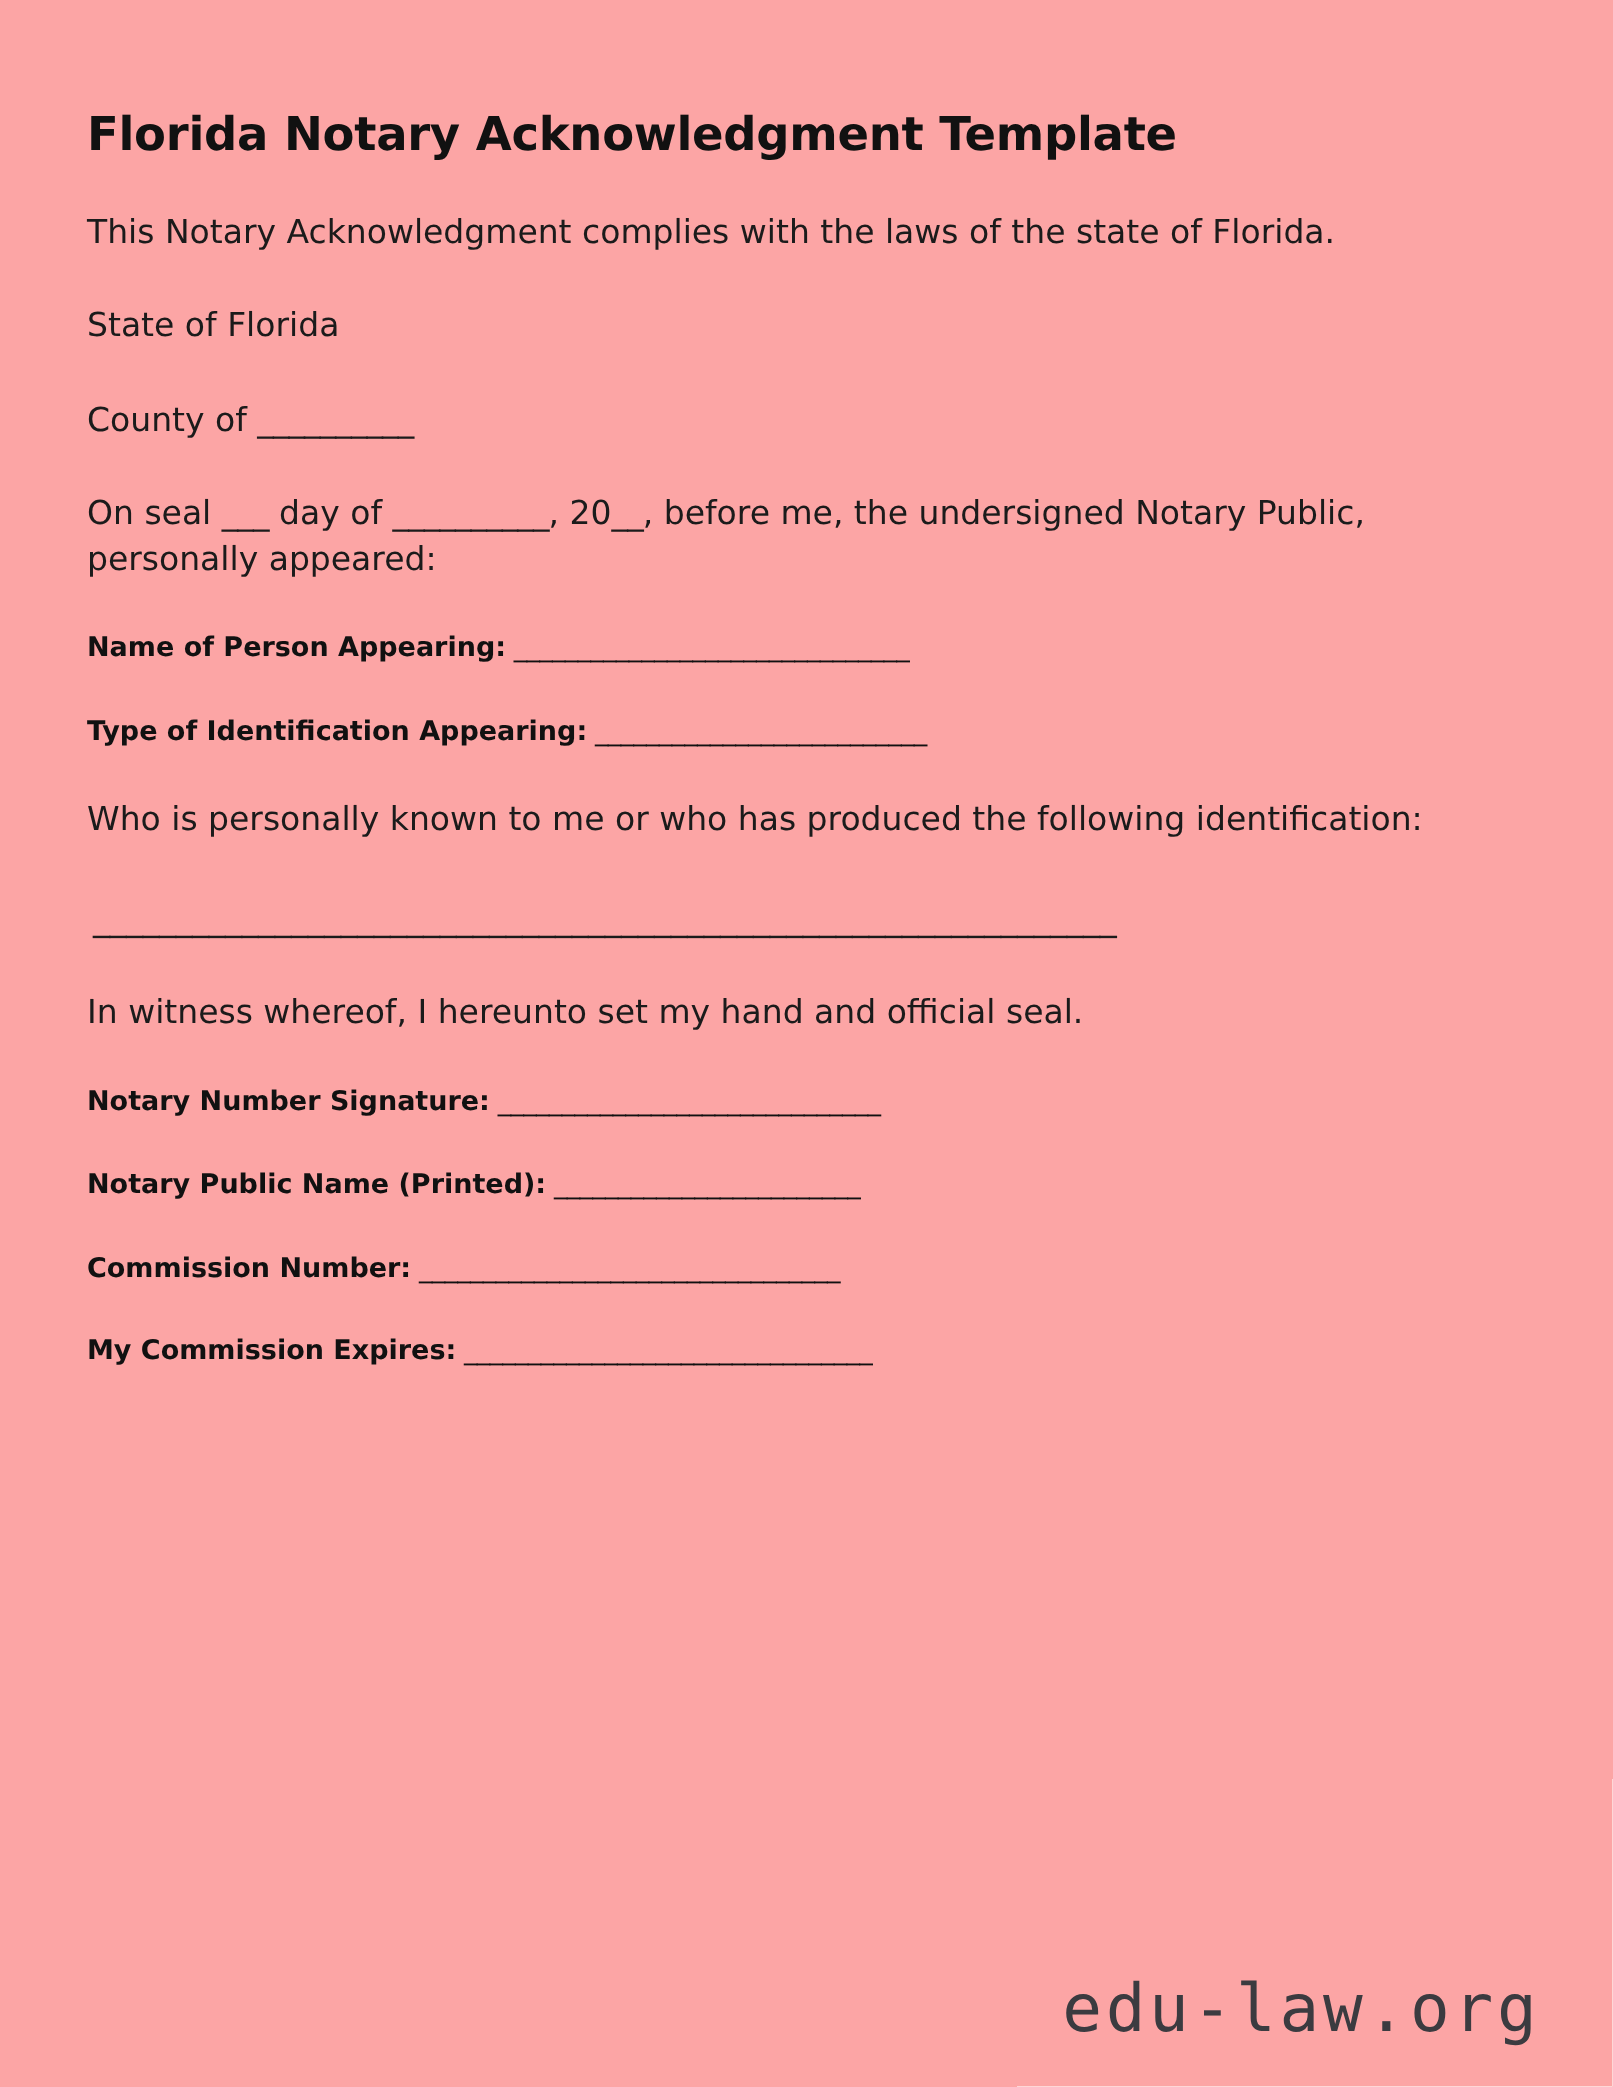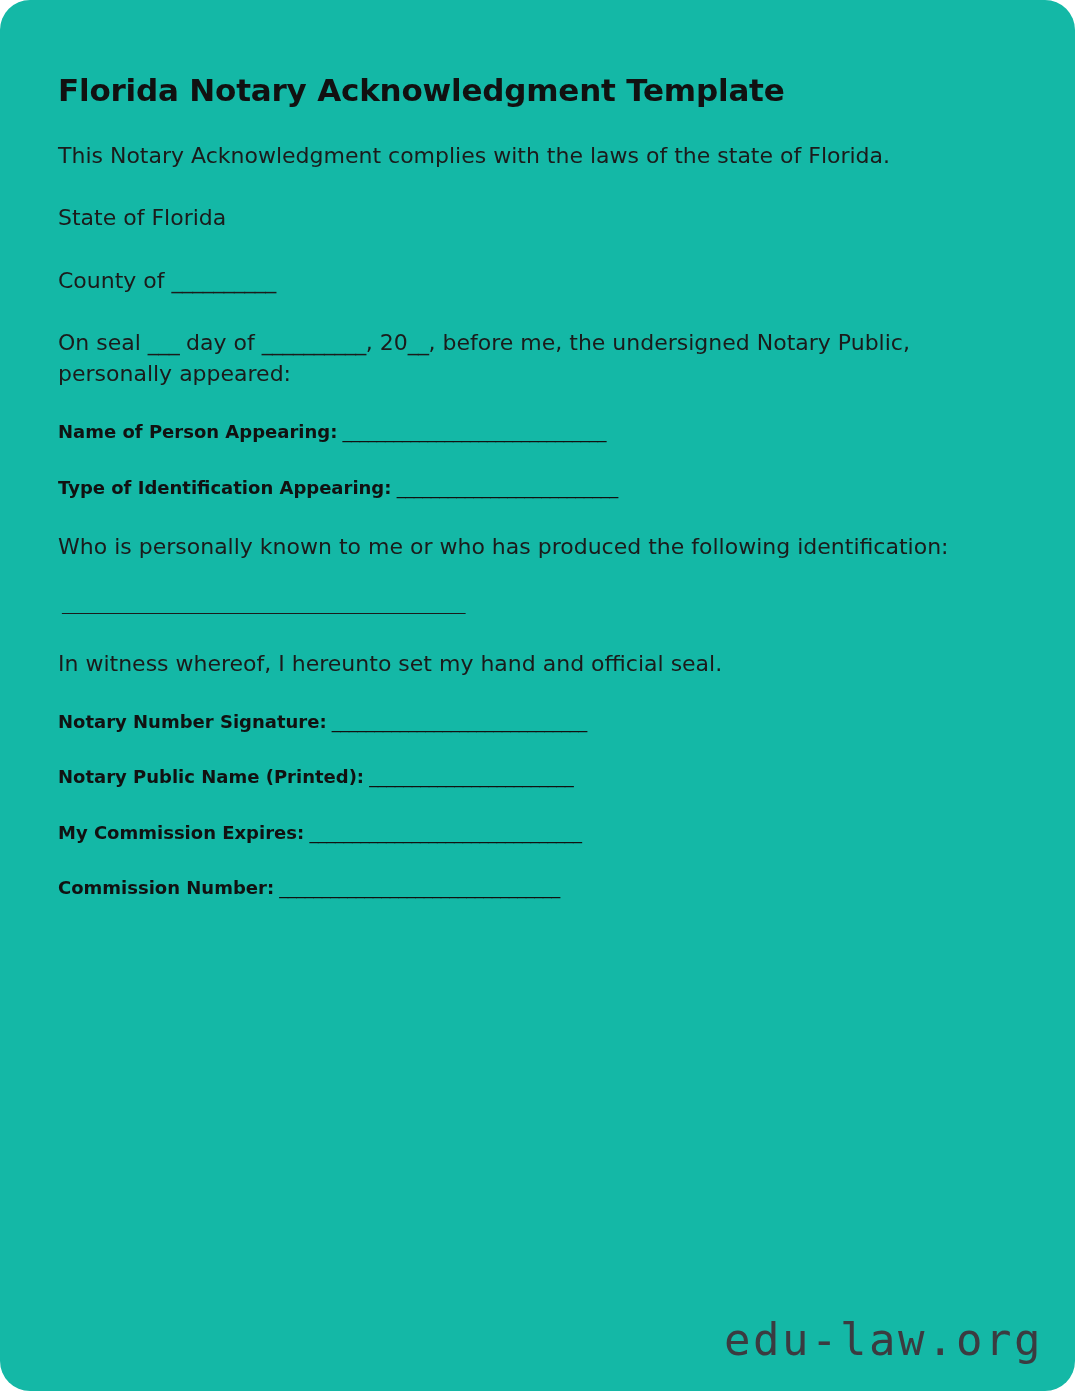--- a/index.html
+++ b/index.html
@@ -17,22 +17,21 @@
     color: #1b1b1b;
     -webkit-font-smoothing: antialiased;
   }
 
   .page {
     position: relative;
     width: 1075px;
     height: 1391px;
     box-sizing: border-box;
     padding: 58px 60px 0 58px;
-    background: #14b8a6;
-    border-radius: 30px;
+    background: #fca5a5;
   }
 
   .doc-title {
     font-size: 31px;
     font-weight: bold;
     letter-spacing: -0.2px;
     line-height: 1.2;
     margin: 14px 0 0 0;
     color: #111111;
   }
@@ -57,36 +56,36 @@
   }
   .label-line .lbl {
     font-weight: bold;
   }
   .label-line .blank {
     font-weight: normal;
     letter-spacing: -0.5px;
   }
 
   .rule-para {
-    font-size: 14px;
+    font-size: 23px;
     line-height: 1.42;
     margin: 34px 0 0 4px;
     letter-spacing: -0.5px;
     color: #1b1b1b;
     white-space: nowrap;
   }
 
   .inline-blank {
     letter-spacing: -0.6px;
     text-align: right;
   }
 
   .watermark {
     position: absolute;
-    right: 32px;
+    right: 48px;
     bottom: 26px;
     font-family: "DejaVu Sans Mono", "Liberation Mono", monospace;
     font-size: 44px;
     letter-spacing: 2.5px;
     color: #3b3b40;
     white-space: nowrap;
   }
 
   .spacer-block {
     height: 420px;
@@ -128,24 +127,24 @@
 
   <p class="label-line">
     <span class="lbl">Notary Number Signature:</span><span class="blank"> ______________________________</span>
   </p>
 
   <p class="label-line">
     <span class="lbl">Notary Public Name (Printed):</span><span class="blank"> ________________________</span>
   </p>
 
   <p class="label-line">
-    <span class="lbl">My Commission Expires:</span><span class="blank"> ________________________________</span>
+    <span class="lbl">Commission Number:</span><span class="blank"> _________________________________</span>
   </p>
 
   <p class="label-line">
-    <span class="lbl">Commission Number:</span><span class="blank"> _________________________________</span>
+    <span class="lbl">My Commission Expires:</span><span class="blank"> ________________________________</span>
   </p>
 
   <div class="spacer-block"></div>
 
   <div class="watermark">edu-law.org</div>
 
 </div>
 
 </body></html>

